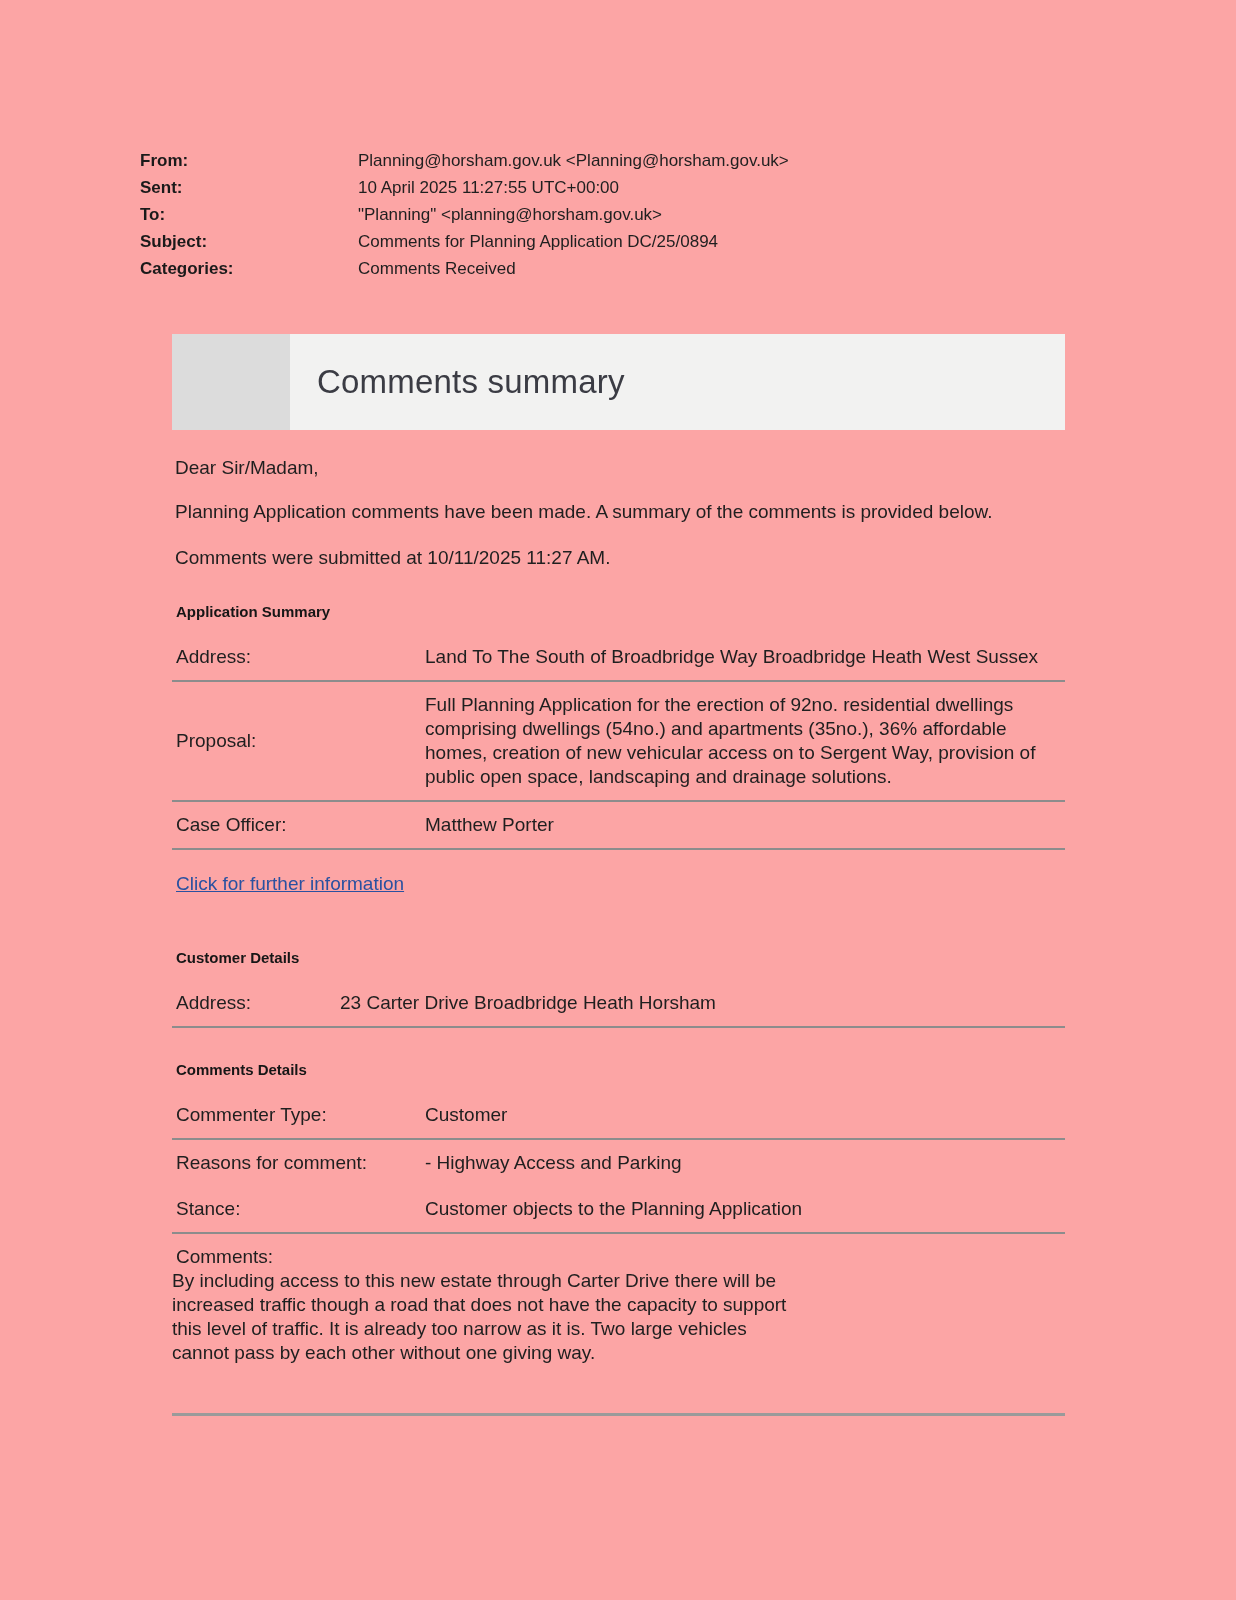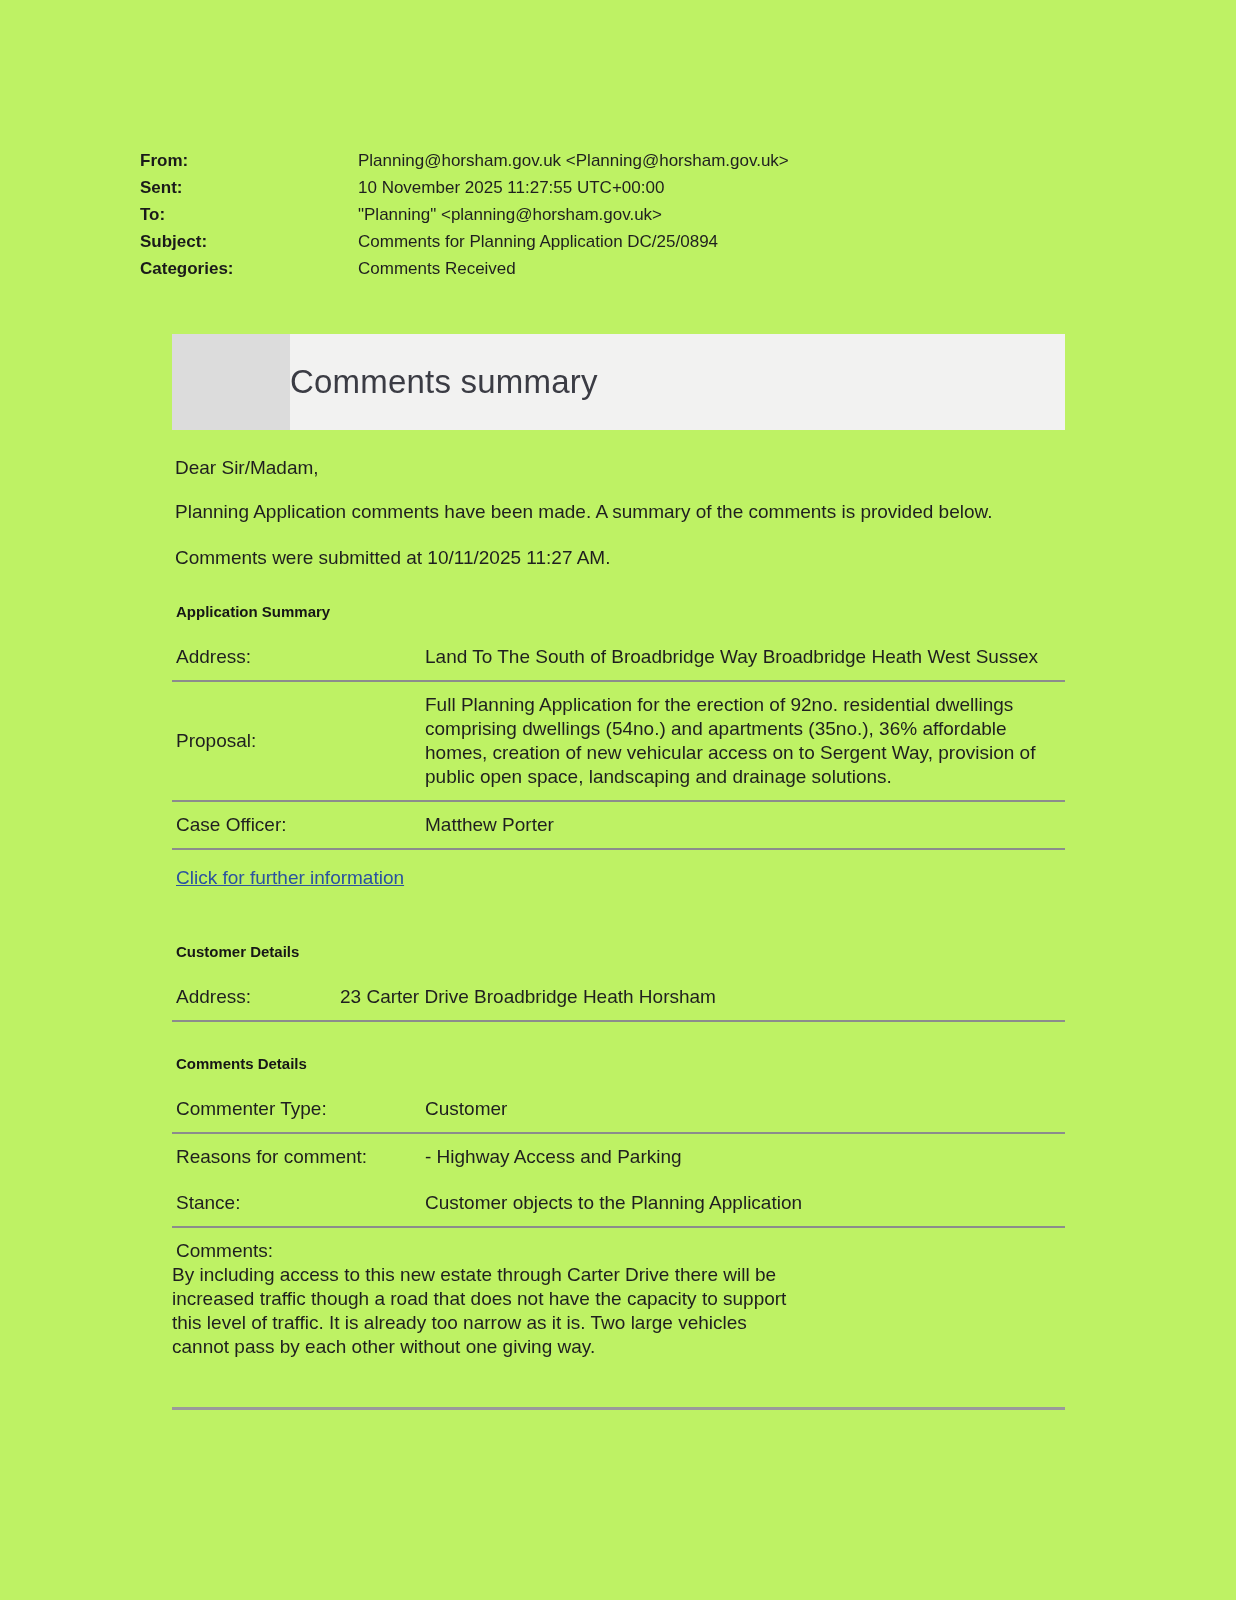--- a/index.html
+++ b/index.html
@@ -1,20 +1,20 @@
 <!DOCTYPE html>
 <html><head>
 <meta charset="utf-8">
 <style>
   html, body { margin: 0; padding: 0; background: #ffffff; }
   .page {
     position: relative;
     width: 1236px;
     height: 1600px;
-    background: #bef264;
+    background: #fca5a5;
     font-family: "Liberation Sans", sans-serif;
     color: #1f1f1f;
     overflow: hidden;
   }
 
   
   .email-header { padding: 147px 0 0 140px; font-size: 17px; }
   .eh-row { display: flex; line-height: 27px; }
   .eh-label { width: 218px; font-weight: 700; color: #1a1a1a; flex: none; }
   .eh-value { white-space: nowrap; }
@@ -22,21 +22,21 @@
   
   .banner {
     margin: 52px 0 0 172px;
     width: 893px;
     height: 96px;
     background: #f2f2f1;
     display: flex;
     align-items: center;
   }
   .banner-square { width: 118px; height: 96px; background: #dcdcdc; flex: none; }
-  .banner-title { font-size: 33px; color: #3b3c44; letter-spacing: 0.2px; }
+  .banner-title { margin-left: 27px; font-size: 33px; color: #3b3c44; letter-spacing: 0.2px; }
 
   
   .content { margin-left: 172px; width: 893px; font-size: 19px; line-height: 24px; }
   .content p { margin: 0; padding-left: 3px; }
   .salutation { margin-top: 26px !important; }
   .intro-para { margin-top: 20px !important; width: 860px; }
   .submitted  { margin-top: 22px !important; }
 
   h2.section {
     font-size: 15px;
@@ -55,21 +55,21 @@
   }
   .trow.no-border { border-bottom: none; }
   .trow.top-align { align-items: flex-start; flex-direction: column; }
   .tlabel { flex: none; padding-left: 4px; }
   .tbl-app .tlabel, .tbl-comm .tlabel { width: 249px; }
   .tbl-cust .tlabel { width: 164px; }
   .tvalue { width: 622px; }
 
   .further-link {
     display: inline-block;
-    margin: 16px 0 8px 4px;
+    margin: 22px 0 8px 4px;
     font-size: 19px;
     color: #2a51a0;
     cursor: pointer;
   }
 
   .gap-before-customer { height: 12px; }
 
   .tbl-comm { border-bottom: 3px solid #9a9a9a; }
   .tbl-comm .last-row { padding-bottom: 48px; }
 </style>
@@ -78,21 +78,21 @@
 
 <div class="page">
 
   <div class="email-header">
     <div class="eh-row">
       <span class="eh-label">From:</span>
       <span class="eh-value">Planning@horsham.gov.uk &lt;Planning@horsham.gov.uk&gt;</span>
     </div>
     <div class="eh-row">
       <span class="eh-label">Sent:</span>
-      <span class="eh-value">10 November 2025 11:27:55 UTC+00:00</span>
+      <span class="eh-value">10 April 2025 11:27:55 UTC+00:00</span>
     </div>
     <div class="eh-row">
       <span class="eh-label">To:</span>
       <span class="eh-value">"Planning" &lt;planning@horsham.gov.uk&gt;</span>
     </div>
     <div class="eh-row">
       <span class="eh-label">Subject:</span>
       <span class="eh-value">Comments for Planning Application DC/25/0894</span>
     </div>
     <div class="eh-row">

